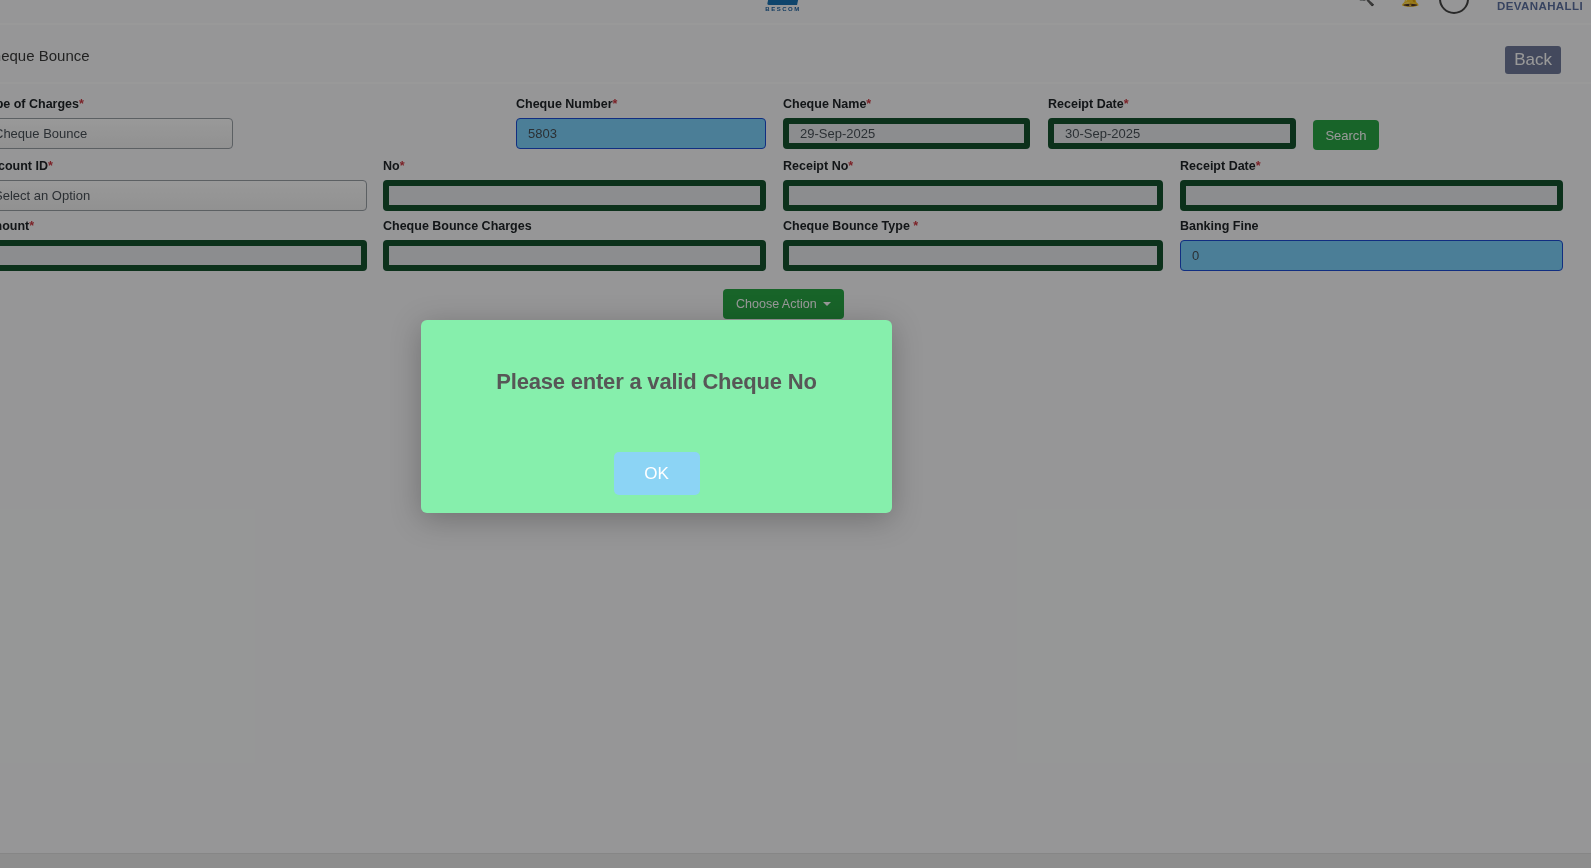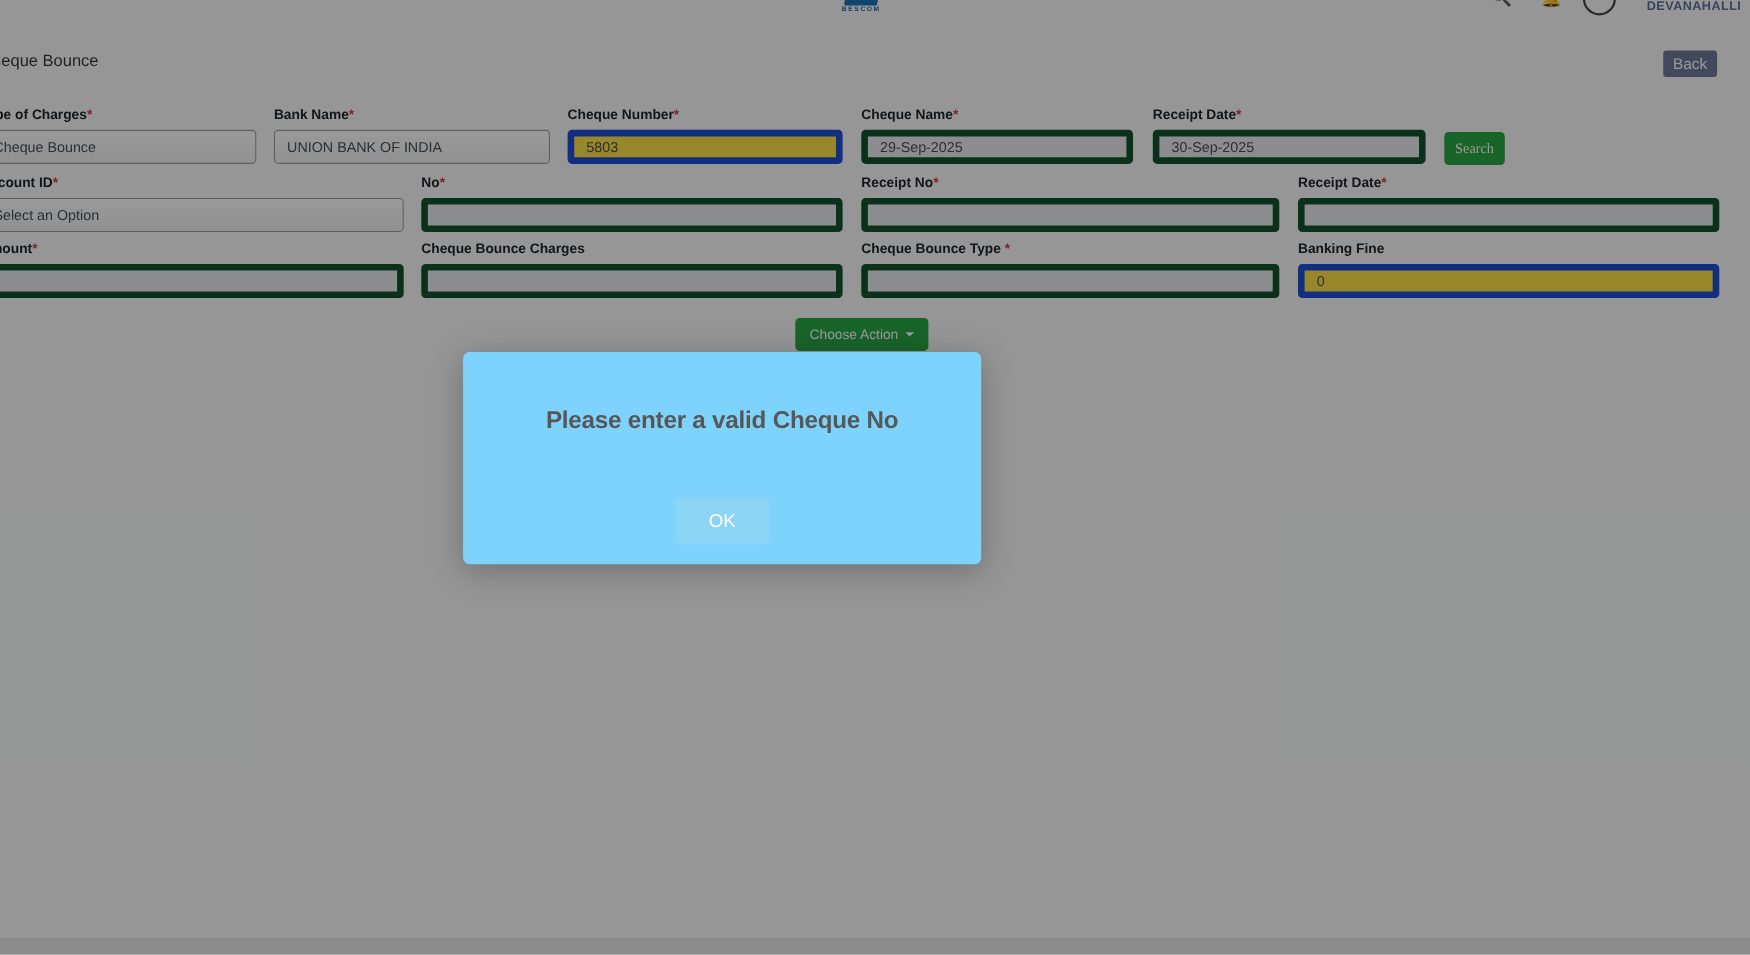--- a/index.html
+++ b/index.html
@@ -14,55 +14,55 @@
   .logo-text{font-size:6px;font-weight:bold;color:#1a5f9e;letter-spacing:1.5px;margin-top:1px;}
   .top-icons{position:absolute;right:8px;top:0;height:23px;z-index:1;}
   .icon-search{position:absolute;left:-228px;top:-12px;color:#4a4f63;font-size:16px;}
   .icon-bell{position:absolute;left:-182px;top:-10px;color:#4a4f63;font-size:15px;}
   .avatar{position:absolute;left:-144px;top:-16px;width:30px;height:30px;border:2.5px solid #454545;border-radius:50%;background:transparent;box-sizing:border-box;}
   .username{position:absolute;right:0;top:0;font-size:11.5px;font-weight:bold;color:#5c70a0;letter-spacing:.4px;white-space:nowrap;}
   
   .pagehead{position:absolute;left:0;top:25px;width:100%;height:57px;border-bottom:2px solid #ffffff;}
   .page-title{position:absolute;left:-18px;top:22px;font-size:15px;color:#3a3a3a;font-weight:500;}
   .btn-back{position:absolute;right:30px;top:21px;background:#717b9b;color:#fff;border:none;border-radius:3px;
-    font-size:14px;padding:4px 9px;font-family:inherit;cursor:pointer;}
+    font-size:17px;padding:4px 9px;font-family:inherit;cursor:pointer;}
   
   .formarea{position:absolute;left:0;top:0;width:100%;height:100%;}
   .field{position:absolute;}
   .field label{display:block;margin-bottom:7px;font-size:12.5px;font-weight:600;color:#212529;}
   .req{color:#cf3a44;}
   .ctl{display:block;width:100%;height:31px;box-sizing:border-box;padding:5px 11px;font-size:13px;color:#495057;
     border-radius:4px;font-family:inherit;outline:none;}
   .ctl-select{border:1px solid #9aa0a6;background:linear-gradient(#ffffff,#f2f2f2);}
-  .ctl-input{border:6px solid #1d4ed8;background:#fde047;}
+  .ctl-input{border:1px solid #1d4ed8;background:#7dd3fc;}
   .ctl-disabled{border:6px solid #14532d;background:#e9ecef;}
   .f0{left:-18px;top:97px;width:251px}
   .f1{left:249px;top:97px;width:251px}
   .f2{left:516px;top:97px;width:250px}
   .f3{left:783px;top:97px;width:247px}
   .f4{left:1048px;top:97px;width:248px}
   .f5{left:-18px;top:159px;width:385px}
   .f6{left:383px;top:159px;width:383px}
   .f7{left:783px;top:159px;width:380px}
   .f8{left:1180px;top:159px;width:383px}
   .f9{left:-18px;top:219px;width:385px}
   .f10{left:383px;top:219px;width:383px}
   .f11{left:783px;top:219px;width:380px}
   .f12{left:1180px;top:219px;width:383px}
-  .btn-search{position:absolute;left:1313px;top:120px;width:55px;height:30px;background:#28a745;color:#fff;
-    border:none;border-radius:4px;font-size:13px;font-family:Liberation Serif, serif;cursor:pointer;}
+  .btn-search{position:absolute;left:1313px;top:120px;width:66px;height:30px;background:#28a745;color:#fff;
+    border:none;border-radius:4px;font-size:13px;font-family:Liberation Sans, sans-serif;cursor:pointer;}
   .btn-choose{position:absolute;left:723px;top:289px;height:30px;padding:0 13px;background:#28a745;color:#fff;
     border:none;border-radius:4px;font-size:12.5px;font-family:inherit;cursor:pointer;}
   .caret{display:inline-block;margin-left:6px;vertical-align:2px;width:0;height:0;
     border-left:4px solid transparent;border-right:4px solid transparent;border-top:4px solid #fff;}
   
   .footer-strip{position:absolute;left:0;bottom:0;width:100%;height:14px;background:#ececec;border-top:1px solid #dfdfdf;}
   
   .backdrop{position:absolute;left:0;top:0;width:100%;height:100%;background:rgba(0,0,0,0.4);z-index:5;}
-  .modal{position:absolute;left:421px;top:320px;width:471px;height:193px;background:#7dd3fc;border-radius:6px;
+  .modal{position:absolute;left:421px;top:320px;width:471px;height:193px;background:#86efac;border-radius:6px;
     z-index:10;box-shadow:0 6px 30px rgba(0,0,0,0.25);text-align:center;}
   .modal-title{margin-top:49px;font-size:22px;font-weight:bold;color:#575757;letter-spacing:-0.2px;}
   .btn-ok{position:absolute;left:50%;transform:translateX(-50%);top:132px;width:86px;height:43px;
     background:#8CD4F5;color:#ffffff;border:none;border-radius:5px;font-size:17px;font-family:inherit;cursor:pointer;}
 </style>
 </head>
 <body>
 
 <div class="viewport">
 
@@ -84,24 +84,20 @@
     <button class="btn-back">Back</button>
   </div>
 
   <div class="formarea">
 
     <div class="field f0">
       <label><span>Type of Charges</span><span class="req">*</span></label>
       <input class="ctl ctl-select" value="Cheque Bounce" style="">
     </div>
 
-    <div class="field f1">
-      <label><span>Bank Name</span><span class="req">*</span></label>
-      <input class="ctl ctl-select" value="UNION BANK OF INDIA" style="">
-    </div>
 
     <div class="field f2">
       <label><span>Cheque Number</span><span class="req">*</span></label>
       <input class="ctl ctl-input" value="5803" style="">
     </div>
 
     <div class="field f3">
       <label><span>Cheque Name</span><span class="req">*</span></label>
       <input class="ctl ctl-disabled" value="29-Sep-2025" style="">
     </div>

